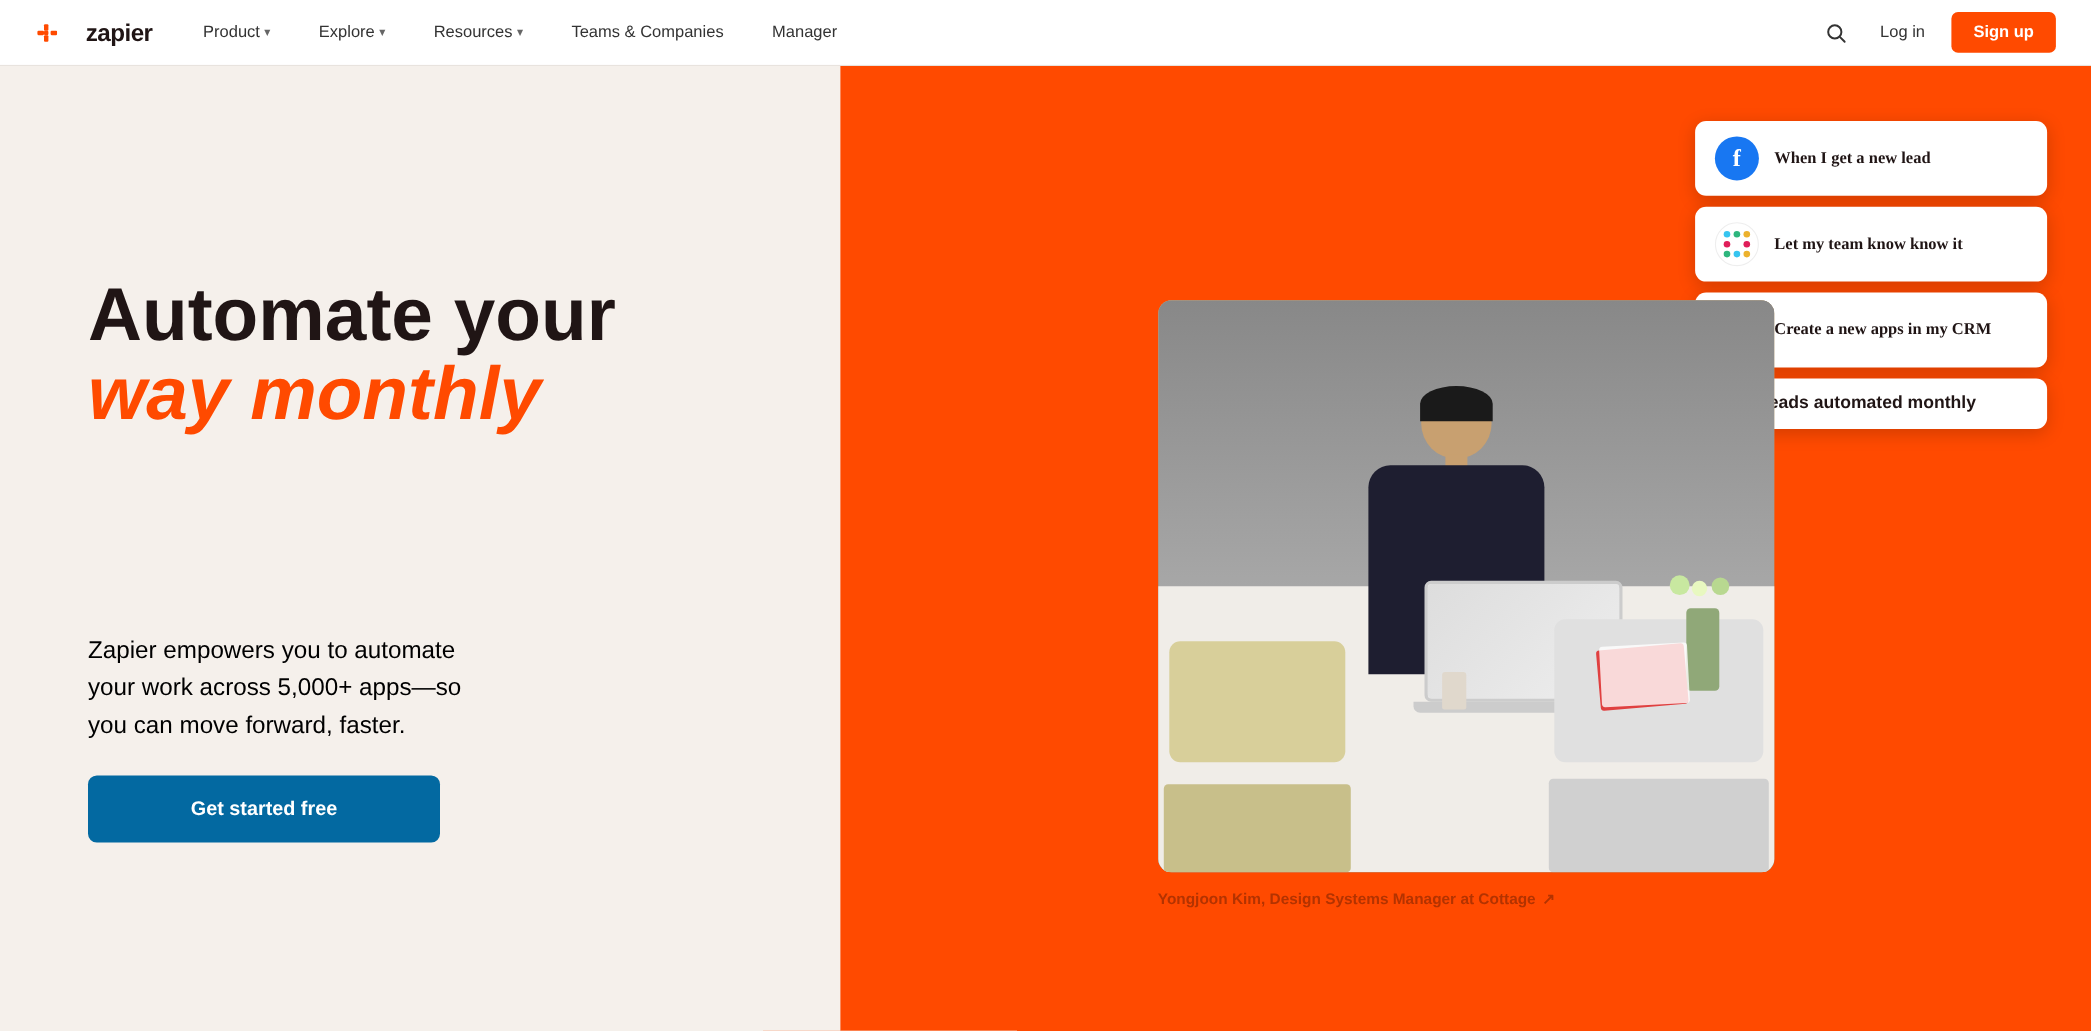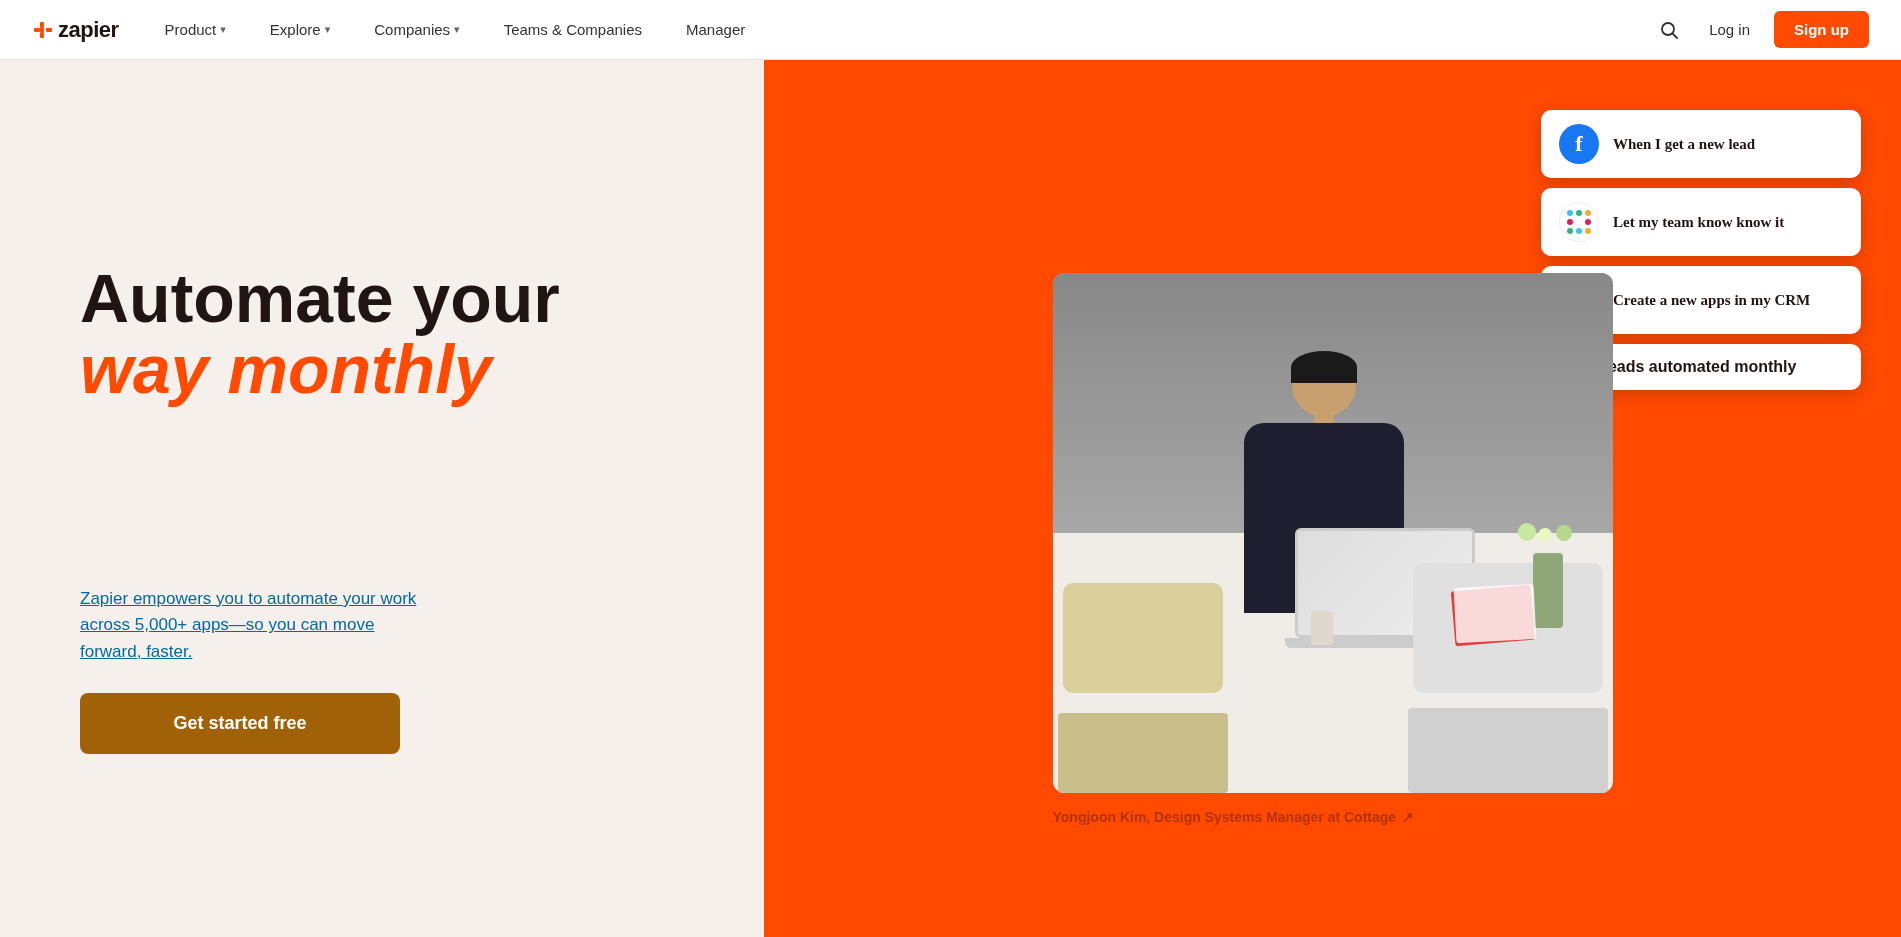--- a/index.html
+++ b/index.html
@@ -4,21 +4,21 @@
   <style>
     * { margin: 0; padding: 0; box-sizing: border-box; }
     body { font-family: -apple-system, BlinkMacSystemFont, 'Segoe UI', sans-serif; background: #f5f0eb; width: 1901px; min-height: 937px; overflow-x: hidden; }
 
     
     nav {
       position: fixed; top: 0; left: 0; right: 0; height: 60px;
       background: #fff; display: flex; align-items: center;
       padding: 0 32px; z-index: 100; border-bottom: 1px solid #e8e3de;
     }
-    .nav-logo { display: flex; align-items: center; margin-right: 32px; }
+    .nav-logo { display: flex; align-items: center; margin-right: 32px; gap: 20px; }
     .nav-logo .zapier-mark { width: 20px; height: 20px; margin-right: 6px; }
     .nav-logo-text { font-size: 22px; font-weight: 700; color: #201515; letter-spacing: -0.5px; }
     .nav-links { display: flex; align-items: center; gap: 16px; }
     .nav-link {
       padding: 8px 14px; font-size: 15px; color: #333; cursor: pointer;
       border-radius: 6px; display: flex; align-items: center; gap: 4px;
       font-weight: 500; text-decoration: none;
     }
     .chevron { font-size: 11px; color: #666; }
     .nav-spacer { flex: 1; }
@@ -33,26 +33,25 @@
     .page-wrapper { display: flex; width: 1901px; min-height: 937px; padding-top: 60px; }
 
     
     .left-panel {
       width: 764px; background: #f5f0eb; display: flex; flex-direction: column;
       justify-content: center; padding: 80px 80px 60px 80px; min-height: 877px;
     }
     .hero-heading { font-size: 68px; font-weight: 800; line-height: 1.05; color: #201515; margin-bottom: 0; }
     .hero-heading-orange { color: #ff4a00; font-style: italic; font-size: 68px; font-weight: 800; line-height: 1.05; }
     .hero-sub {
-      margin-top: 180px; font-size: 17px; color: #0369a1; line-height: 1.55;
+      margin-top: 180px; font-size: 22px; color: #000000; line-height: 1.55;
       max-width: 340px;
-      text-decoration: underline;
     }
     .cta-button {
-      margin-top: 28px; background: #a16207; color: #fff; border: none;
+      margin-top: 28px; background: #0369a1; color: #fff; border: none;
       border-radius: 8px; padding: 20px 40px; font-size: 18px; font-weight: 600;
       cursor: pointer; width: 320px; text-align: center;
     }
 
     
     .right-panel {
       flex: 1; background: #ff4a00; position: relative; overflow: hidden;
       display: flex; flex-direction: column; align-items: center; justify-content: center;
     }
 
@@ -125,21 +124,21 @@
   <div class="nav-links">
     <a class="nav-link">
       <span>Product</span>
       <span class="chevron">▾</span>
     </a>
     <a class="nav-link">
       <span>Explore</span>
       <span class="chevron">▾</span>
     </a>
     <a class="nav-link">
-      <span>Companies</span>
+      <span>Resources</span>
       <span class="chevron">▾</span>
     </a>
     <a class="nav-link">
       <span>Teams &amp; Companies</span>
     </a>
     <a class="nav-link">
       <span>Manager</span>
     </a>
   </div>
 

